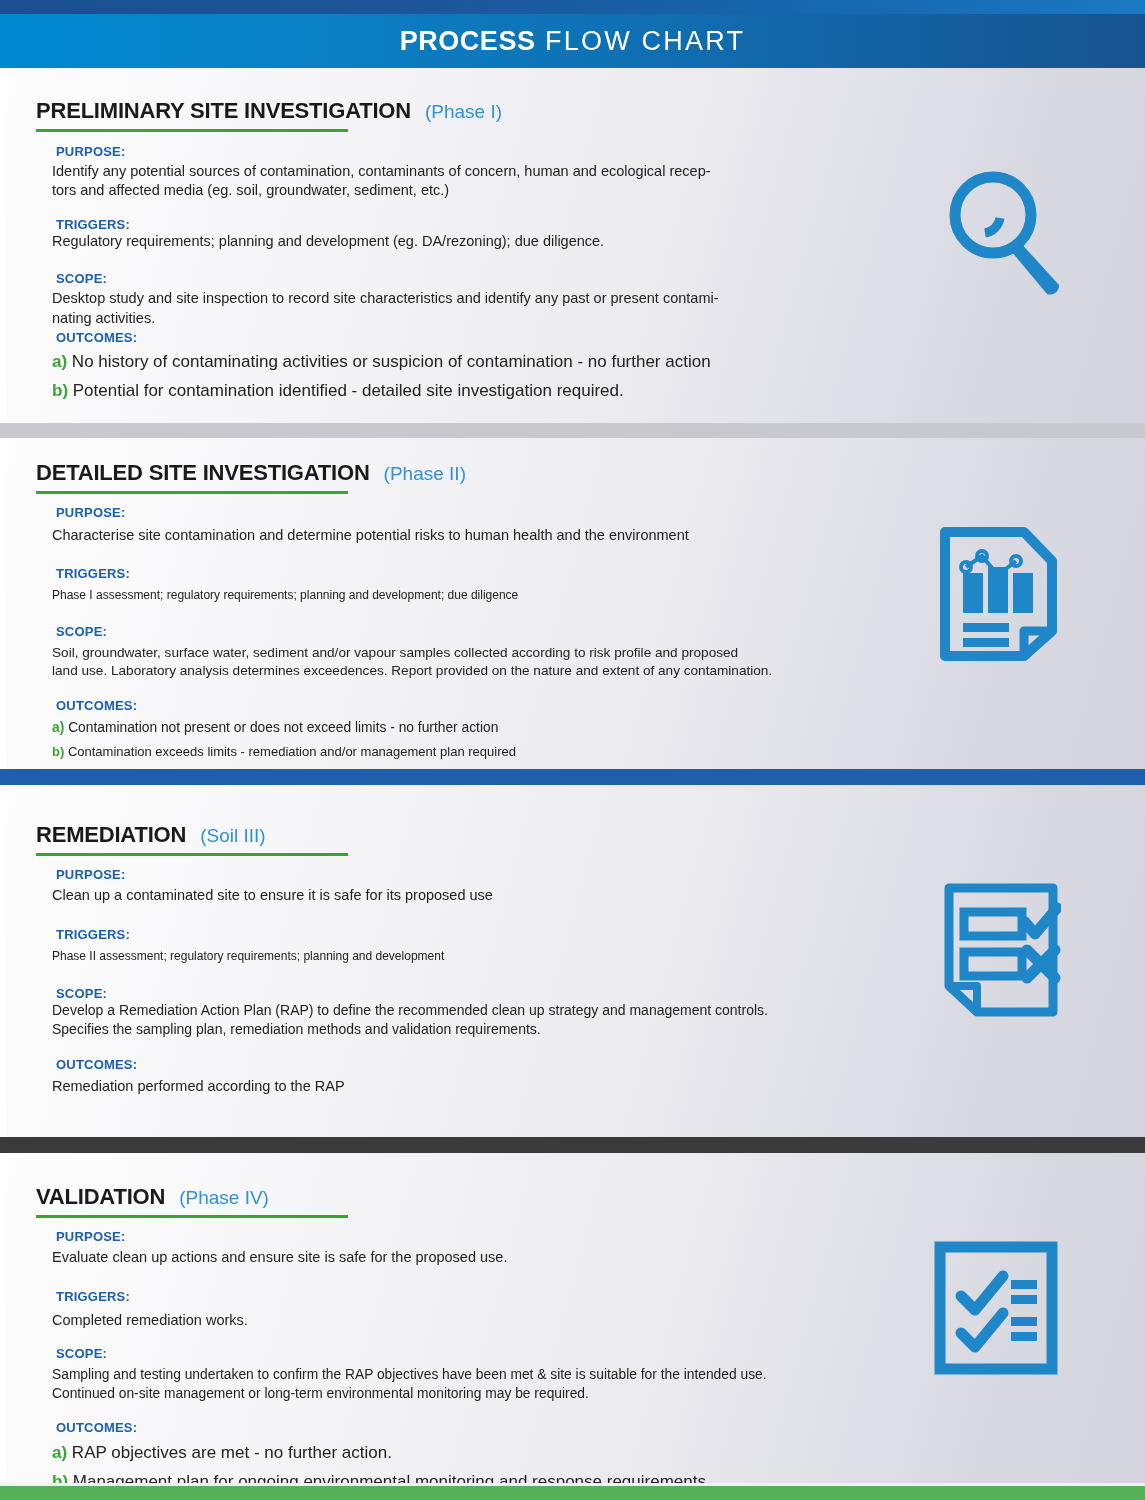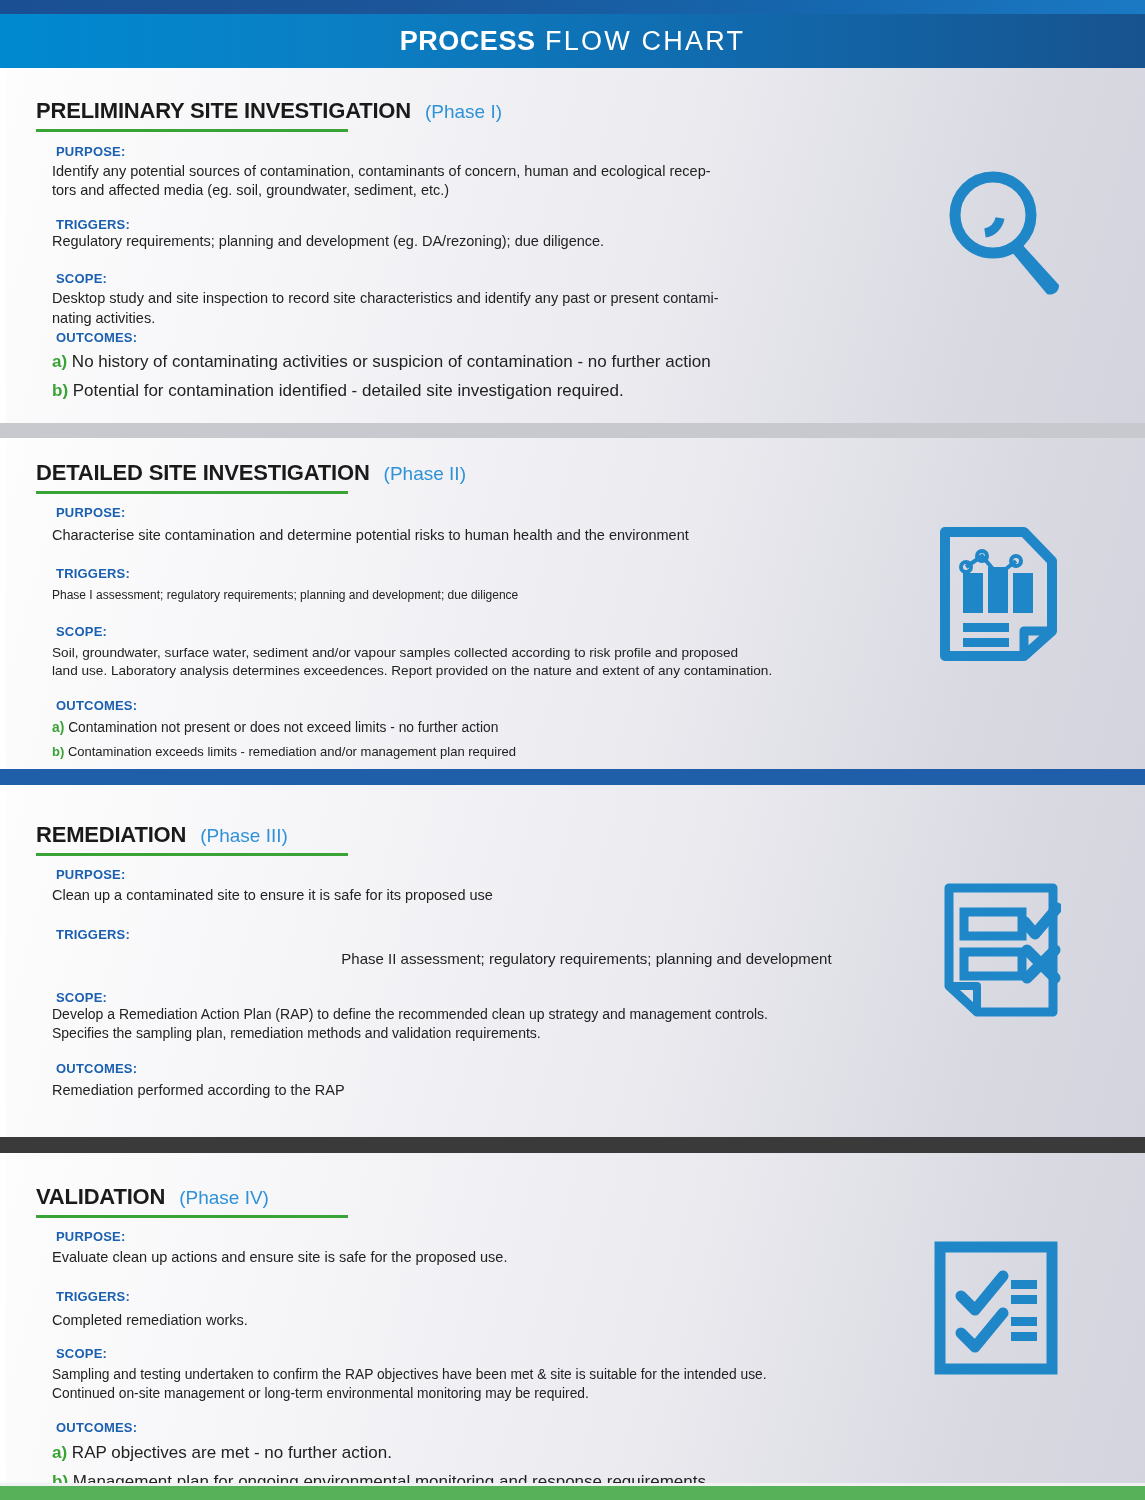--- a/index.html
+++ b/index.html
@@ -186,34 +186,34 @@
   <div class="band" style="top:769px;height:16px;">
     <div class="bar" style="background:#1f5ea8;"></div>
     <div class="notch" style="border-top:32px solid #1f5ea8;"></div>
   </div>
 
   <div class="section" style="top:785px;height:352px;">
     <div class="sec-bg"></div>
     <div class="sec-inner" style="padding-top:37px;">
       <div class="sec-title-row">
         <span class="sec-title">REMEDIATION</span>
-        <span class="sec-phase">(Phase III)</span>
+        <span class="sec-phase">(Soil III)</span>
       </div>
       <div class="green-rule" style="width:312px;"></div>
 
       <div class="field" style="margin-top:11px;">
         <div class="field-label">PURPOSE:</div>
         <div class="field-body" style="margin-top:4px;">
           <span class="ln">Clean up a contaminated site to ensure it is safe for its proposed use</span>
         </div>
       </div>
 
       <div class="field" style="margin-top:22px;">
         <div class="field-label">TRIGGERS:</div>
-        <div class="field-body" style="margin-top:7px;font-size:15px;text-align:center;">
+        <div class="field-body" style="margin-top:7px;font-size:12px;">
           <span class="ln">Phase II assessment; regulatory requirements; planning and development</span>
         </div>
       </div>
 
       <div class="field" style="margin-top:21px;">
         <div class="field-label">SCOPE:</div>
         <div class="field-body" style="margin-top:0;font-size:14px;line-height:1.36;">
           <span class="ln">Develop a Remediation Action Plan (RAP) to define the recommended clean up strategy and management controls.</span>
           <span class="ln">Specifies the sampling plan, remediation methods and validation requirements.</span>
         </div>

